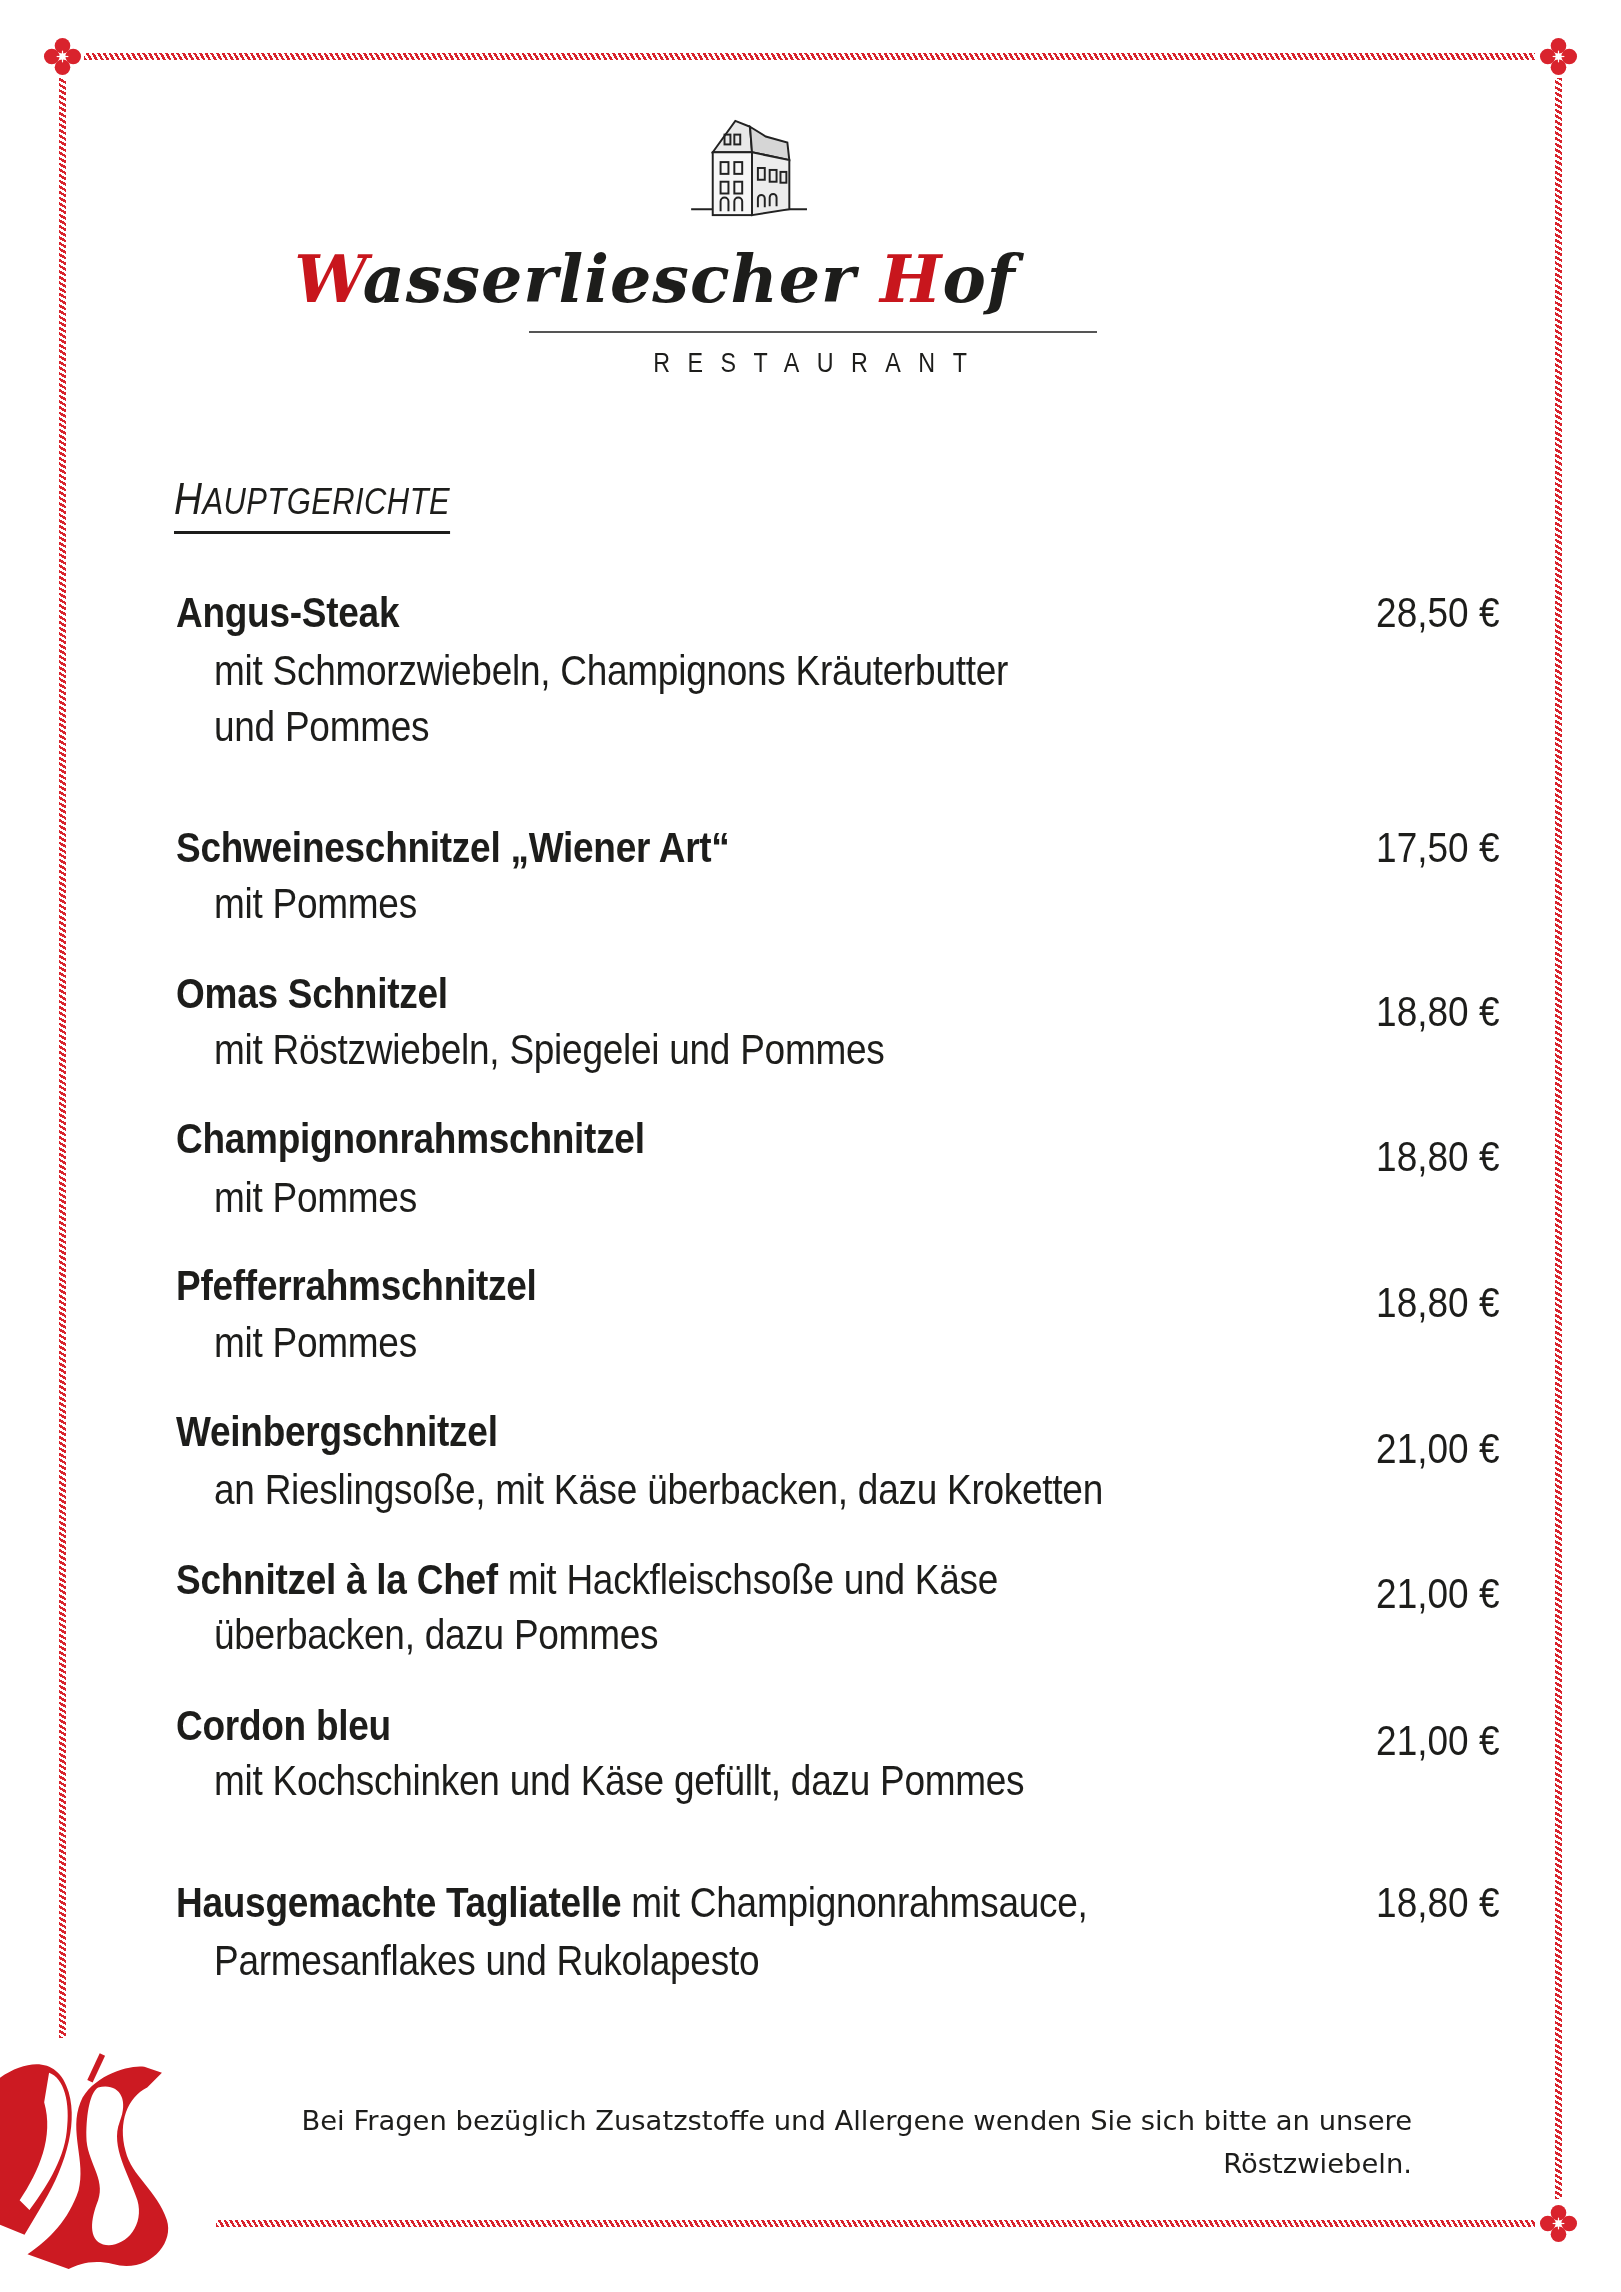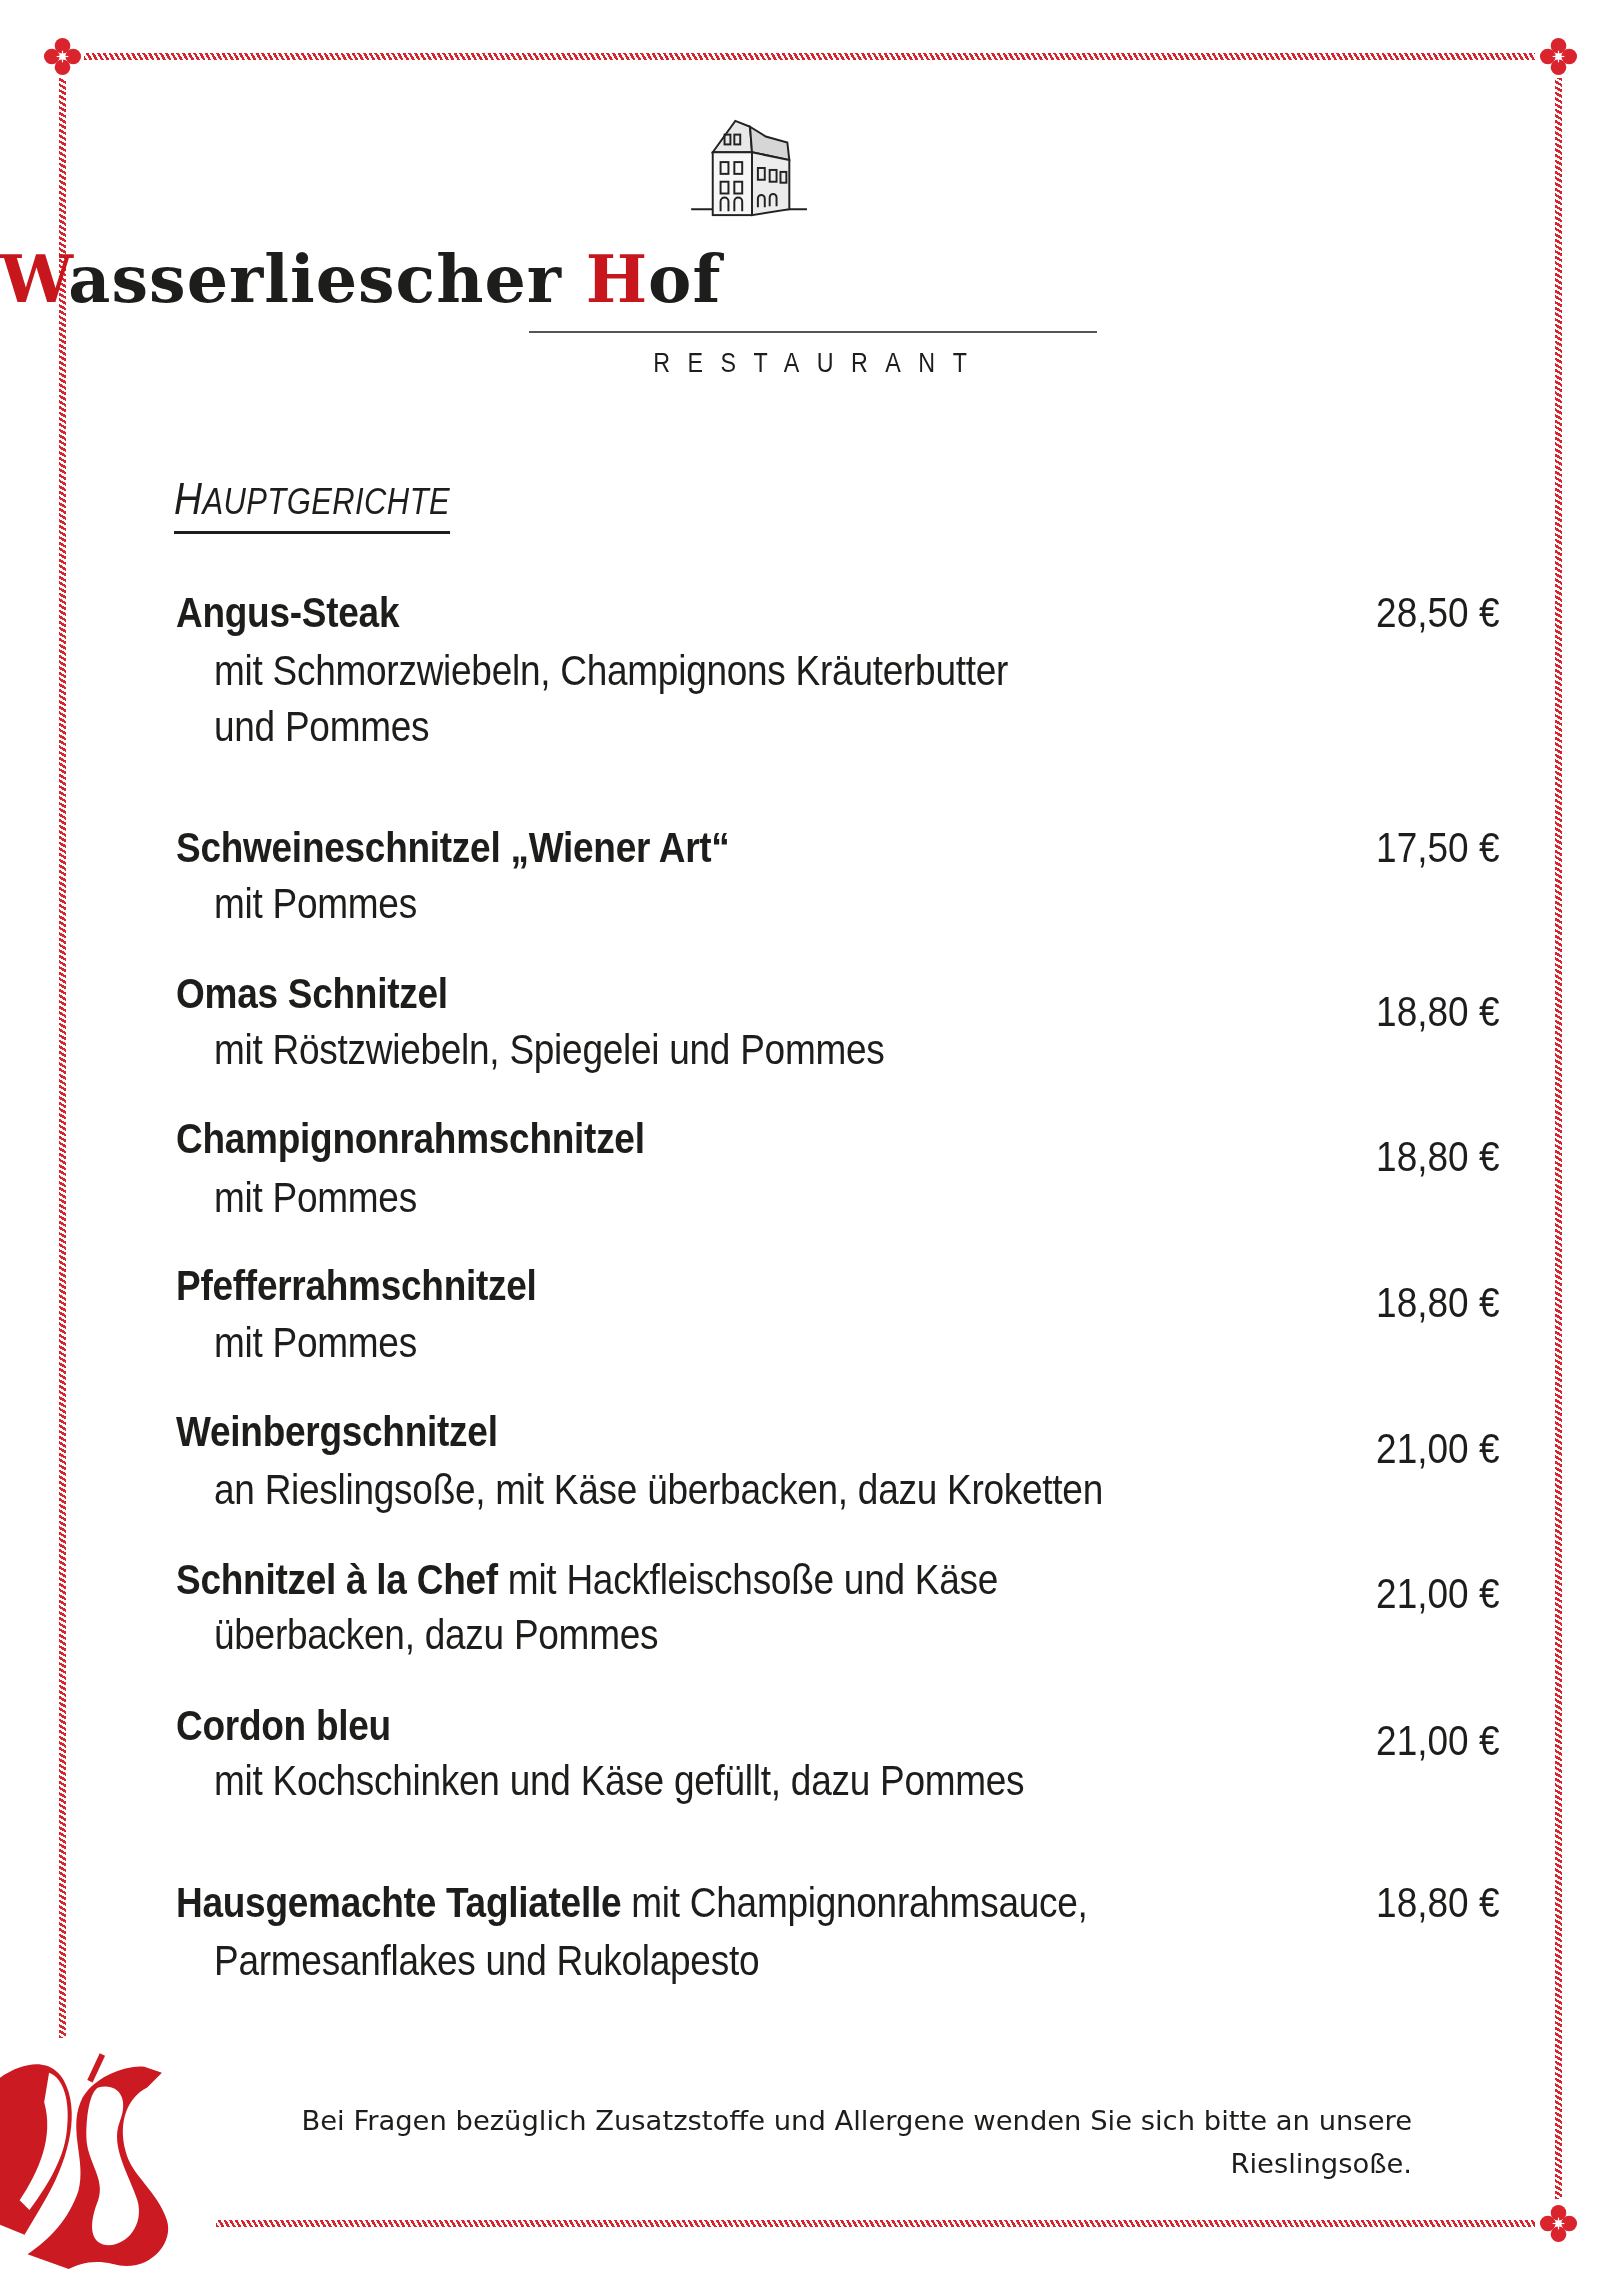--- a/index.html
+++ b/index.html
@@ -6,21 +6,21 @@
   body { width:1621px; height:2293px; position:relative; overflow:hidden; font-family:"Liberation Sans", sans-serif; color:#1d1d1b; }
   .abs { position:absolute; }
   .rope-h { position:absolute; height:6.9px; background: repeating-linear-gradient(60deg, #d9232d 0 2.5px, #ffffff 2.5px 4.9px); }
   .rope-v { position:absolute; width:6.9px; background: repeating-linear-gradient(30deg, #d9232d 0 2.5px, #ffffff 2.5px 4.9px); }
   .corner { position:absolute; width:39px; height:39px; }
   .line { position:absolute; white-space:nowrap; font-size:43px; line-height:49px; transform:scaleX(0.86); transform-origin:left center; letter-spacing:-0.3px; }
   .line b { font-weight:bold; }
   .price { position:absolute; right:122px; white-space:nowrap; font-size:43px; line-height:49px; transform:scaleX(0.86); transform-origin:right center; }
   .heading { position:absolute; left:174px; top:469px; font-size:45px; font-style:italic; line-height:59px; letter-spacing:0.5px; border-bottom:3.9px solid #1d1d1b; padding-bottom:0; transform:scaleX(0.86); transform-origin:left center; }
   .heading .sc { font-size:36px; }
-  .title { position:absolute; left:0; width:1310px; top:235px; text-align:left; font-family:"DejaVu Serif", serif; font-weight:bold; font-size:65px; line-height:88px; letter-spacing:1px; }
+  .title { position:absolute; left:0; width:1310px; top:235px; text-align:center; font-family:"DejaVu Serif", serif; font-weight:bold; font-size:65px; line-height:88px; letter-spacing:1px; font-style:italic; }
   .title .red { color:#c8161d; }
   .title-rule { position:absolute; left:529px; width:568px; top:331px; height:2px; background:#555; }
   .restaurant { position:absolute; left:0; width:1621px; top:345px; text-align:center; font-size:27.4px; letter-spacing:20.6px; line-height:35px; color:#1d1d1b; padding-left:19.6px; box-sizing:border-box; transform:scaleX(0.85); transform-origin:center; }
   .footer { position:absolute; left:216px; width:1196px; text-align:right; font-family:"DejaVu Sans", sans-serif; font-size:27.4px; line-height:43px; color:#1d1d1b; }
 </style>
 </head>
 <body>
 
 <div class="rope-h" style="left:84px; top:53px; width:1451px;"></div>
 <div class="rope-h" style="left:216px; top:2220px; width:1319px;"></div>
@@ -156,15 +156,15 @@
 <svg class="abs" style="left:0px; top:2053px;" width="211" height="221" viewBox="0 0 215 225">
   <path fill="#cc1a22" d="M0 25 C30 5 60 5 70 40 C80 75 65 120 40 160 L25 185 L0 175 Z
     M28 205 C50 190 70 170 80 140 C88 110 70 80 82 50 C95 20 140 10 150 15 L165 20 L150 35 C130 45 120 70 128 100 C134 125 160 140 170 170 C178 195 150 225 115 215 C95 210 80 215 70 220 Z"></path>
   <path fill="#ffffff" d="M50 20 C65 25 72 50 68 80 C65 110 45 140 30 160 L20 150 C40 120 55 85 45 50 Z"></path>
   <path fill="#ffffff" d="M100 35 C120 30 132 45 122 70 C112 95 132 125 140 150 C148 178 125 200 105 195 C90 190 92 170 100 150 C108 128 88 110 88 85 C88 60 92 40 100 35 Z"></path>
   <rect x="95" y="0" width="6" height="30" fill="#cc1a22" transform="rotate(25 98 15)"></rect>
 </svg>
 
 <div class="footer" style="top:2099px;">
   <div>Bei Fragen bezüglich Zusatzstoffe und Allergene wenden Sie sich bitte an unsere</div>
-  <div>Rieslingsoße.</div>
+  <div>Röstzwiebeln.</div>
 </div>
 
 
 </body></html>

